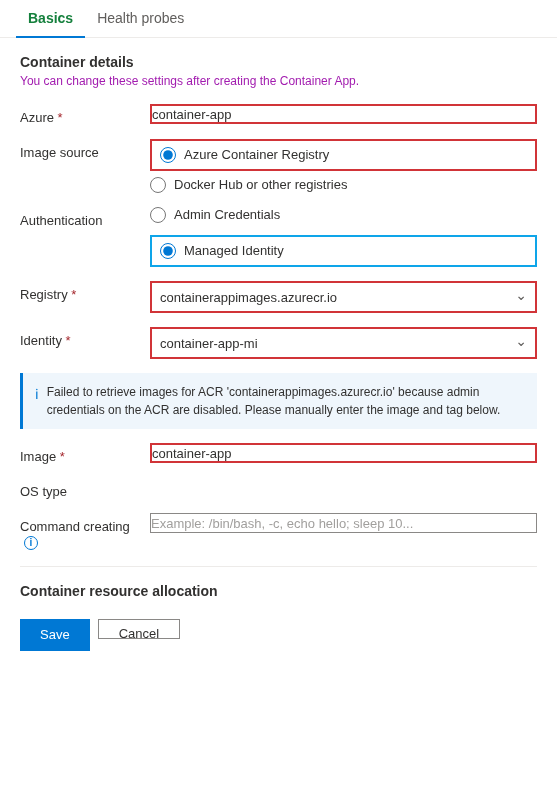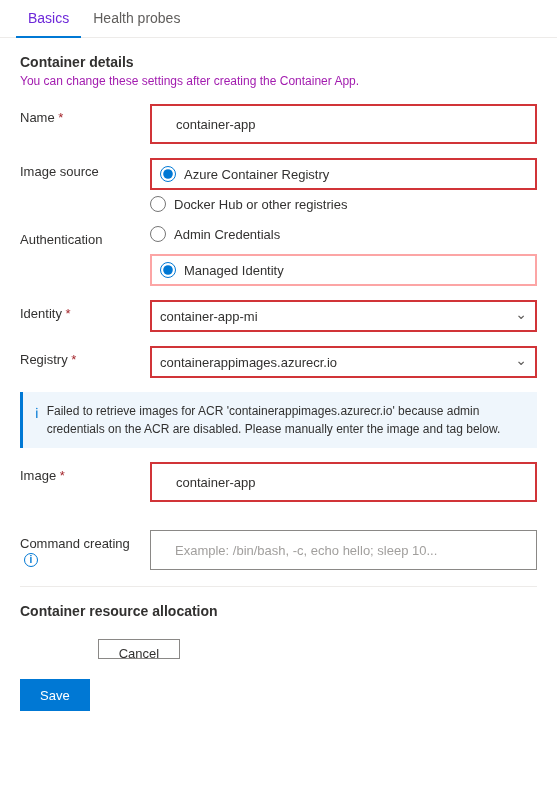--- a/index.html
+++ b/index.html
@@ -20,23 +20,23 @@
     }
     .tab {
       padding: 10px 12px;
       cursor: pointer;
       font-size: 14px;
       color: #605e5c;
       border-bottom: 2px solid transparent;
       margin-bottom: -1px;
     }
     .tab.active {
-      color: #6d28d9;
+      color: #15803d;
       border-bottom: 2px solid #0078d4;
-      font-weight: 400;
+      font-weight: 700;
     }
 
     
     .content {
       padding: 16px 20px;
     }
 
     .section-title {
       font-size: 14px;
       font-weight: 600;
@@ -66,35 +66,35 @@
       color: #a4262c;
     }
     .form-control {
       flex: 1;
     }
 
     
     .text-input {
       width: 100%;
       border: 1px solid #8a8886;
-      padding: 5px 24px;
+      padding: 5px 0;
       font-size: 13px;
       color: #323130;
       outline: none;
-      height: 40px;
+      height: 20px;
     }
     .text-input.highlighted {
       border: 2px solid #d13438;
     }
     .text-input::placeholder {
       color: #a19f9d;
     }
     .radio-option {
       display: flex;
-      align-items: center;
+      align-items: flex-start;
       gap: 8px;
       cursor: pointer;
     }
     .radio-option input[type="radio"] {
       accent-color: #0078d4;
       width: 16px;
       height: 16px;
       cursor: pointer;
     }
     .radio-label {
@@ -172,21 +172,20 @@
       margin-top: 20px;
     }
     .btn-primary {
       background: #0078d4;
       color: #fff;
       border: none;
       padding: 6px 20px;
       font-size: 13px;
       cursor: pointer;
       height: 32px;
-      margin-top: 40px;
     }
     .btn-secondary {
       background: #fff;
       color: #323130;
       border: 1px solid #8a8886;
       padding: 6px 20px;
       font-size: 13px;
       cursor: pointer;
       height: 20px;
     }
@@ -228,21 +227,21 @@
   <div class="tab">Health probes</div>
 </div>
 
 <div class="content">
 
   <div class="section-title">Container details</div>
   <div class="section-desc">You can change these settings after creating the Container App.</div>
 
   <div class="form-row">
     <div class="form-label">
-      <span>Name</span><span class="required"> *</span>
+      <span>Azure</span><span class="required"> *</span>
     </div>
     <div class="form-control">
       <input type="text" class="text-input highlighted" value="container-app" style="">
     </div>
   </div>
 
   <div class="form-row">
     <div class="form-label">Image source</div>
     <div class="form-control image-source-col">
       <div style="border: 2px solid #d13438; padding: 6px 8px; display: inline-flex; align-items: center; gap: 8px;">
@@ -258,67 +257,68 @@
     </div>
   </div>
 
   <div class="form-row">
     <div class="form-label">Authentication</div>
     <div class="form-control authentication-row">
       <label class="radio-option">
         <input type="radio" name="auth" style="">
         <span class="radio-label">Admin Credentials</span>
       </label>
-      <div style="border: 2px solid #fca5a5; padding: 6px 8px; display: inline-flex; align-items: center; gap: 8px;">
+      <div style="border: 2px solid #0ea5e9; padding: 6px 8px; display: inline-flex; align-items: center; gap: 8px;">
         <label class="radio-option">
           <input type="radio" name="auth" checked="" style="">
           <span class="radio-label">Managed Identity</span>
         </label>
       </div>
     </div>
   </div>
 
   <div class="form-row">
     <div class="form-label">
+      <span>Registry</span><span class="required"> *</span>
+    </div>
+    <div class="form-control dropdown-wrapper">
+      <select class="dropdown highlighted">
+        <option>containerappimages.azurecr.io</option>
+      </select>
+    </div>
+  </div>
+
+  <div class="form-row">
+    <div class="form-label">
       <span>Identity</span><span class="required"> *</span>
     </div>
     <div class="form-control dropdown-wrapper">
       <select class="dropdown highlighted">
         <option>container-app-mi</option>
       </select>
     </div>
   </div>
 
-  <div class="form-row">
-    <div class="form-label">
-      <span>Registry</span><span class="required"> *</span>
-    </div>
-    <div class="form-control dropdown-wrapper">
-      <select class="dropdown highlighted">
-        <option>containerappimages.azurecr.io</option>
-      </select>
-    </div>
-  </div>
-
   <div class="info-box">
     <span class="info-icon">ℹ</span>
     <span>Failed to retrieve images for ACR 'containerappimages.azurecr.io' because admin credentials on the ACR are disabled. Please manually enter the image and tag below.</span>
   </div>
 
   <div class="form-row">
     <div class="form-label">
       <span>Image</span><span class="required"> *</span>
     </div>
     <div class="form-control">
       <input type="text" class="text-input highlighted" value="container-app" style="">
     </div>
   </div>
 
 
   <div class="form-row">
+    <div class="form-label">OS type</div>
   </div>
 
   <div class="form-row">
     <div class="form-label">
       <span>Command creating</span>
       <span class="info-circle">i</span>
     </div>
     <div class="form-control">
       <input type="text" class="text-input" placeholder="Example: /bin/bash, -c, echo hello; sleep 10..." style="">
     </div>

